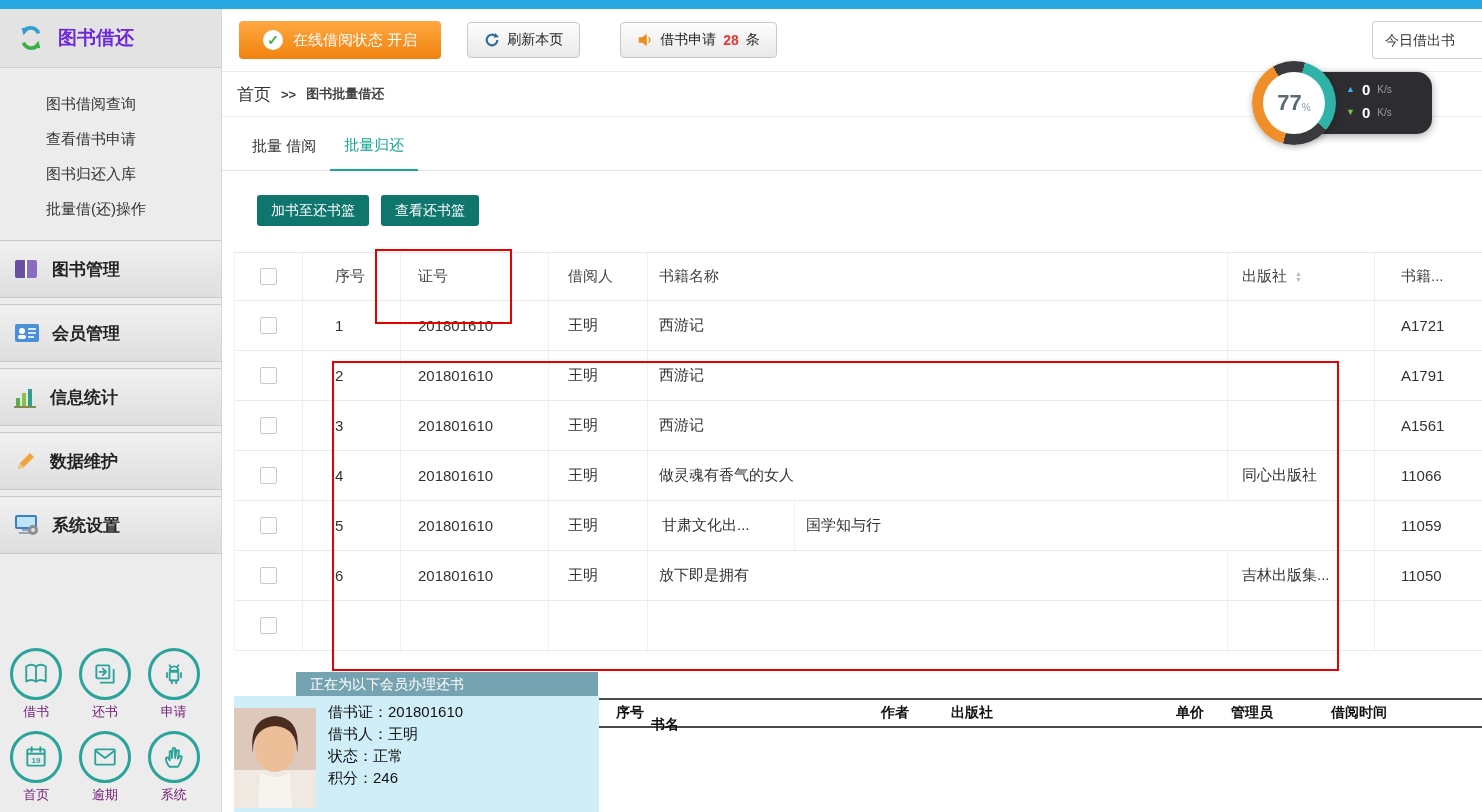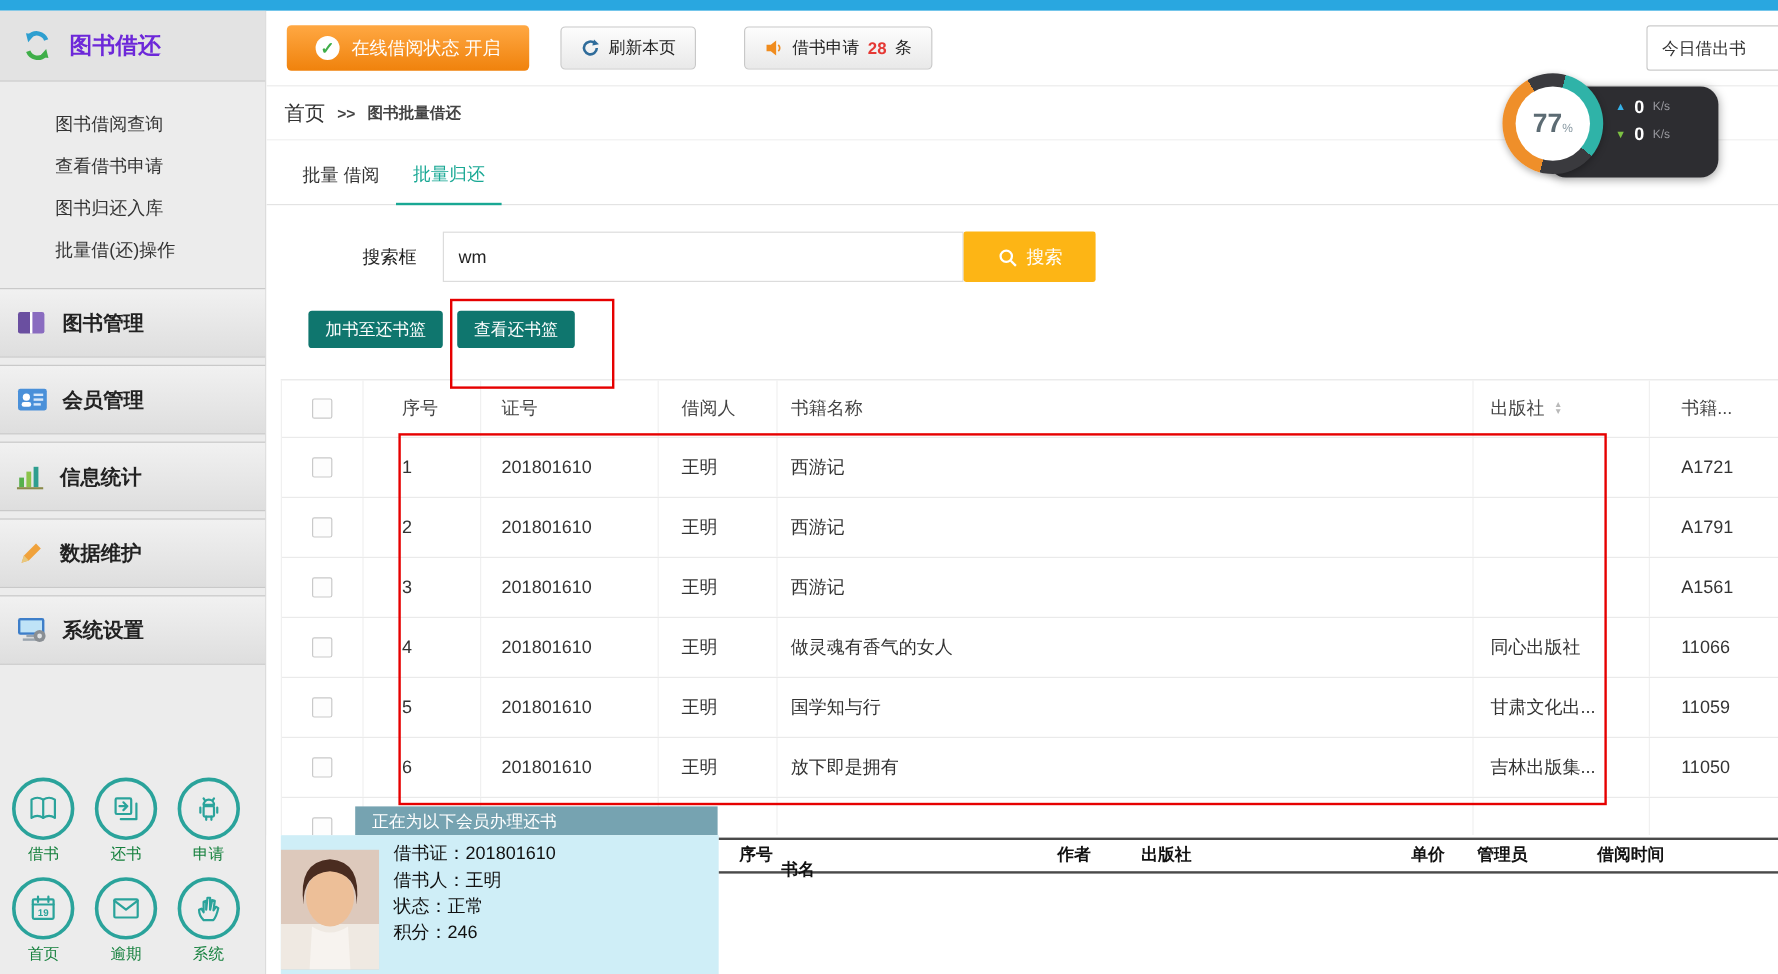--- a/index.html
+++ b/index.html
@@ -12,40 +12,40 @@
   .sb-header{height:58px;display:flex;align-items:center;gap:12px;padding-left:16px;background:#e3e3e3;border-bottom:1px solid #cdcdcd;}
   .sb-title{font-size:19px;font-weight:bold;color:#6d28d9;}
   .sb-menu{padding:18px 0 8px;}
   .sb-menu-item{height:35px;line-height:35px;padding-left:46px;font-size:15px;color:#333;cursor:pointer;}
   .sb-section{height:56px;margin-top:6px;display:flex;align-items:center;gap:12px;padding-left:14px;
     background:linear-gradient(#f1f1f1,#dedede);border-top:1px solid #c9c9c9;border-bottom:1px solid #c9c9c9;
     font-size:17px;font-weight:bold;color:#222;cursor:pointer;}
   .sb-shortcuts{position:absolute;left:2px;bottom:8px;width:206px;display:grid;grid-template-columns:repeat(3,1fr);row-gap:10px;}
   .sc{display:flex;flex-direction:column;align-items:center;cursor:pointer;}
   .sc-circle{width:46px;height:46px;border:3px solid #2aa39b;border-radius:50%;display:flex;align-items:center;justify-content:center;background:#fff0;}
-  .sc-label{margin-top:3px;font-size:13px;color:#15803d;}
+  .sc-label{margin-top:3px;font-size:13px;color:#701a75;}
   .sc svg{stroke:#2aa39b;fill:none;stroke-width:1.7;stroke-linecap:round;stroke-linejoin:round;}
 
   
   .main{position:absolute;left:222px;top:9px;right:0;bottom:0;background:#fff;overflow:hidden;}
   .toolbar{position:relative;height:62px;display:flex;align-items:center;padding-left:17px;border-bottom:1px solid #ececec;}
   .btn-status{height:38px;padding:0 24px;border:none;border-radius:4px;background:linear-gradient(#ffa843,#f0820c);
     color:#fff;font-size:15px;display:flex;align-items:center;gap:10px;cursor:pointer;}
   .check{width:20px;height:20px;border-radius:50%;background:#fff;color:#3fae49;font-size:14px;font-weight:bold;
     display:flex;align-items:center;justify-content:center;}
   .btn-gray{height:36px;padding:0 16px;border:1px solid #c8c8c8;border-radius:4px;background:linear-gradient(#fdfdfd,#e9e9e9);
     font-size:14px;color:#222;display:flex;align-items:center;gap:7px;cursor:pointer;}
   .btn-refresh{margin-left:26px;}
   .btn-apply{margin-left:40px;}
   .apply-count{color:#e53935;font-weight:bold;}
   .today-box{position:absolute;right:-14px;top:12px;width:110px;height:36px;line-height:36px;background:#fff;
     border:1px solid #ccc;border-radius:3px;padding-left:12px;font-size:14px;white-space:nowrap;cursor:pointer;}
 
   
-  .monitor{position:absolute;right:50px;top:63px;width:142px;height:76px;background:#2d2d31;border-radius:15px;z-index:30;
+  .monitor{position:absolute;right:50px;top:63px;width:142px;height:62px;background:#2d2d31;border-radius:15px;z-index:30;
     box-shadow:0 2px 8px rgba(0,0,0,.35);}
   .gauge{position:absolute;left:-38px;top:-11px;width:84px;height:84px;border-radius:50%;
     background:conic-gradient(from 0deg,#3a3a3e 0 15deg,#2fb3a8 15deg 130deg,#3a3a3e 130deg 195deg,#ef8f2a 195deg 330deg,#3a3a3e 330deg 360deg);
     display:flex;align-items:center;justify-content:center;box-shadow:0 2px 6px rgba(0,0,0,.3);}
   .gauge-inner{width:62px;height:62px;border-radius:50%;background:#fff;display:flex;align-items:center;justify-content:center;}
   .g-val{font-size:22px;color:#5c6b73;font-weight:bold;}
   .g-unit{font-size:10px;color:#8a9aa3;margin-top:8px;}
   .rates{position:absolute;left:56px;top:9px;display:flex;flex-direction:column;gap:6px;}
   .rate{display:flex;align-items:center;gap:7px;}
   .arr{font-size:9px;line-height:9px;}
@@ -303,33 +303,20 @@
       <span class="bc-home">首页</span>
       <span class="bc-sep">&gt;&gt;</span>
       <span class="bc-cur">图书批量借还</span>
     </div>
 
     <div class="tabs">
       <div class="tab">批量 借阅</div>
       <div class="tab active">批量归还</div>
     </div>
 
-    <div class="search-row">
-      <span class="search-label">搜索框</span>
-      <input class="search-input" type="text" value="wm" style="">
-      <button class="btn-search">
-        <span class="icon">
-          <svg viewBox="0 0 18 18" width="17" height="17">
-              <circle cx="8" cy="8" r="5" stroke="#fff" stroke-width="2" fill="none"></circle>
-              <path d="M12 12l4.5 4.5" stroke="#fff" stroke-width="2"></path>
-            </svg>
-        </span>
-        <span>搜索</span>
-      </button>
-    </div>
 
     <div class="actions-row">
       <button class="btn-teal">加书至还书篮</button>
       <button class="btn-teal">查看还书篮</button>
     </div>
 
     <div class="red1"></div>
     <div class="red2"></div>
 
     <div class="grid-table">
@@ -395,22 +382,22 @@
         <div class="gt-cell c5">同心出版社</div>
         <div class="gt-cell c6">11066</div>
       </div>
       <div class="gt-row">
         <div class="gt-cell c0">
             <input type="checkbox" style="">
           </div>
         <div class="gt-cell c1">5</div>
         <div class="gt-cell c2">201801610</div>
         <div class="gt-cell c3">王明</div>
+        <div class="gt-cell c5">甘肃文化出...</div>
         <div class="gt-cell c4">国学知与行</div>
-        <div class="gt-cell c5">甘肃文化出...</div>
         <div class="gt-cell c6">11059</div>
       </div>
       <div class="gt-row">
         <div class="gt-cell c0">
             <input type="checkbox" style="">
           </div>
         <div class="gt-cell c1">6</div>
         <div class="gt-cell c2">201801610</div>
         <div class="gt-cell c3">王明</div>
         <div class="gt-cell c4">放下即是拥有</div>

